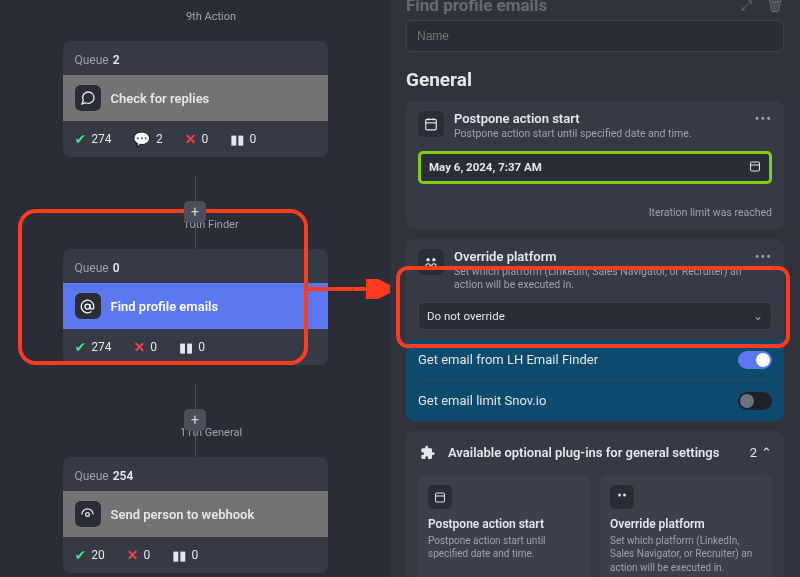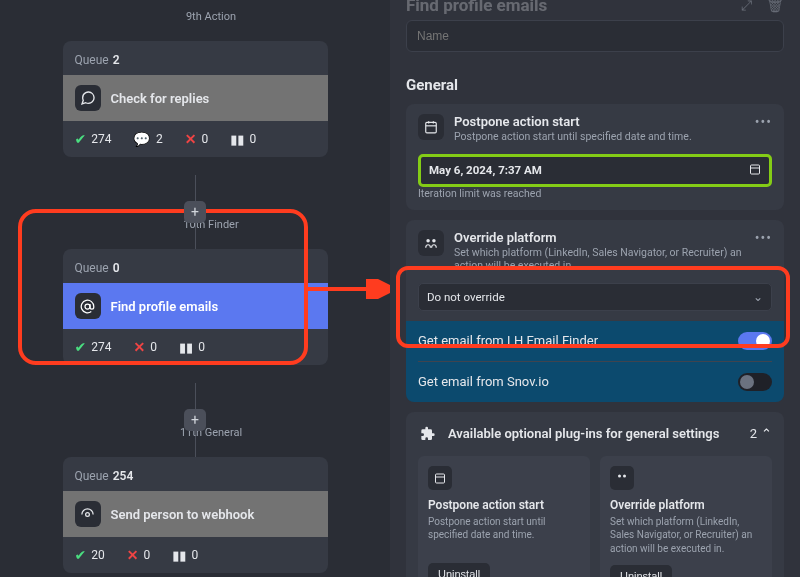--- a/index.html
+++ b/index.html
@@ -28,30 +28,30 @@
   .plus-btn { width: 22px; height: 22px; background: #4b4f5a; border-radius: 5px; display: flex; align-items: center; justify-content: center; margin: -2px auto; color: #d1d5db; font-size: 14px; cursor: pointer; z-index: 1; position: relative; }
 
   .highlight-box { position: absolute; border: 4px solid #ff3c1f; border-radius: 18px; pointer-events: none; }
   .arrow { position: absolute; }
 
   
   .right-panel { position: absolute; left: 390px; top: 0; width: 410px; height: 577px; background: #30333c; padding: 0 16px 0 16px; overflow: hidden; }
   .panel-title { font-size: 17px; font-weight: 700; color: #e5e7eb; position: absolute; top: -5px; left: 16px; opacity: 0.3; }
   .panel-tools { position: absolute; top: -3px; right: 16px; display: flex; gap: 14px; color: #9ca3af; font-size: 14px; opacity: 0.5; }
   .name-input { margin-top: 20px; width: 100%; background: #2a2d35; border: 1px solid #3c404b; border-radius: 6px; padding: 8px 10px; color: #9ca3af; font-size: 12px; }
-  .section-title { font-size: 15px; font-weight: 700; margin-top: 24px; margin-bottom: 10px; color: #e5e7eb; }
+  .section-title { font-size: 19px; font-weight: 700; margin-top: 16px; margin-bottom: 10px; color: #e5e7eb; }
   .setting-card { background: #363a44; border-radius: 8px; padding: 10px 12px; margin-bottom: 10px; }
   .setting-head { display: flex; align-items: flex-start; gap: 10px; }
   .setting-icon { width: 26px; height: 26px; background: #2a2d35; border-radius: 6px; display: flex; align-items: center; justify-content: center; font-size: 13px; color: #e5e7eb; flex-shrink: 0; }
   .setting-meta { flex: 1; }
   .setting-name { font-size: 13px; font-weight: 600; color: #e5e7eb; }
   .setting-desc { font-size: 10.5px; color: #9ca3af; line-height: 1.3; margin-top: 1px; }
   .setting-dots { color: #9ca3af; font-size: 14px; letter-spacing: 1px; cursor: pointer; }
   .date-field { margin-top: 10px; background: #2a2d35; border: 3px solid #84cc16; border-radius: 5px; padding: 6px 8px; font-size: 11.5px; color: #e5e7eb; display: flex; justify-content: space-between; align-items: center; font-weight: bold; }
-  .warn { font-size: 10.5px; color: #9ca3af; margin-top: 0; }
+  .warn { font-size: 10.5px; color: #9ca3af; margin-top: 22px; text-align: right; }
   .select-field { margin-top: 10px; background: #2a2d35; border: 1px solid #3c404b; border-radius: 5px; padding: 6px 8px; font-size: 11.5px; color: #e5e7eb; display: flex; justify-content: space-between; align-items: center; cursor: pointer; }
   .chev { font-size: 12px; color: #9ca3af; }
 
   .toggle-card { background: #0c4a6e; border-radius: 0 0 8px 8px; padding: 0 12px; margin-bottom: 10px; position: relative; }
   .toggle-row { display: flex; justify-content: space-between; align-items: center; padding: 11px 0; font-size: 13px; color: #e5e7eb; }
   .toggle-row + .toggle-row { border-top: 1px solid #40444f; }
   .toggle { width: 34px; height: 18px; border-radius: 9px; position: relative; cursor: pointer; }
   .toggle.on { background: #5b78f0; }
   .toggle.off { background: #1f2128; }
   .toggle .knob { position: absolute; width: 14px; height: 14px; border-radius: 50%; background: #fff; top: 2px; }
@@ -264,21 +264,21 @@
 
     
     <div class="toggle-card">
       <div class="toggle-row">
         <span>Get email from LH Email Finder</span>
         <div class="toggle on">
             <div class="knob"></div>
           </div>
       </div>
       <div class="toggle-row">
-        <span>Get email from Snov.io</span>
+        <span>Get email limit Snov.io</span>
         <div class="toggle off">
             <div class="knob"></div>
           </div>
       </div>
     </div>
 
     
     <div class="plugins-card">
       <div class="plugins-head">
         <div class="puzzle">

